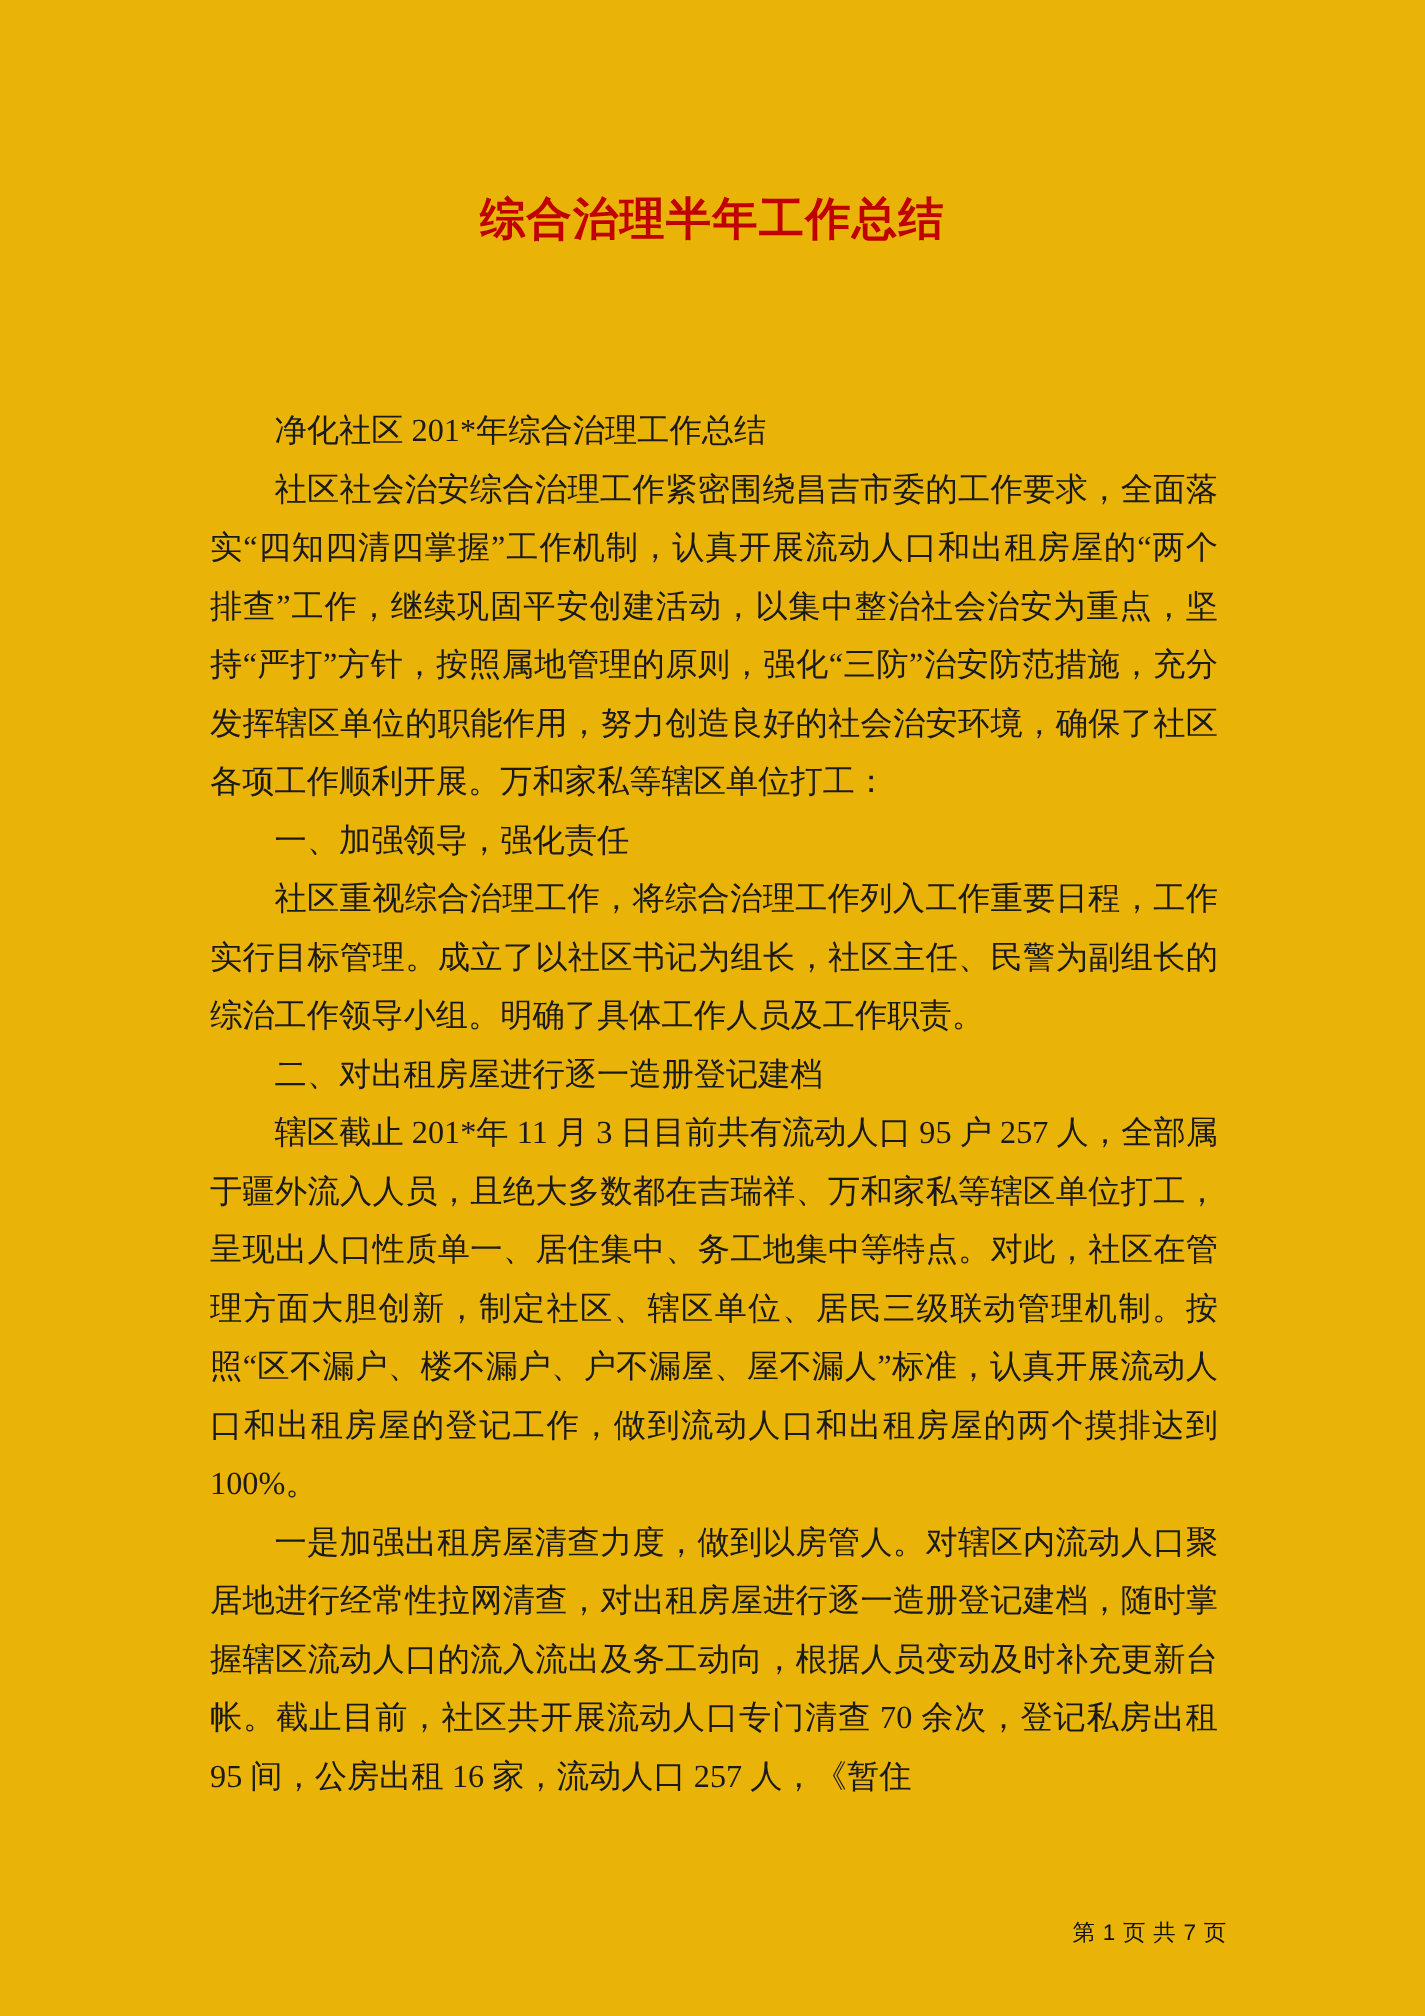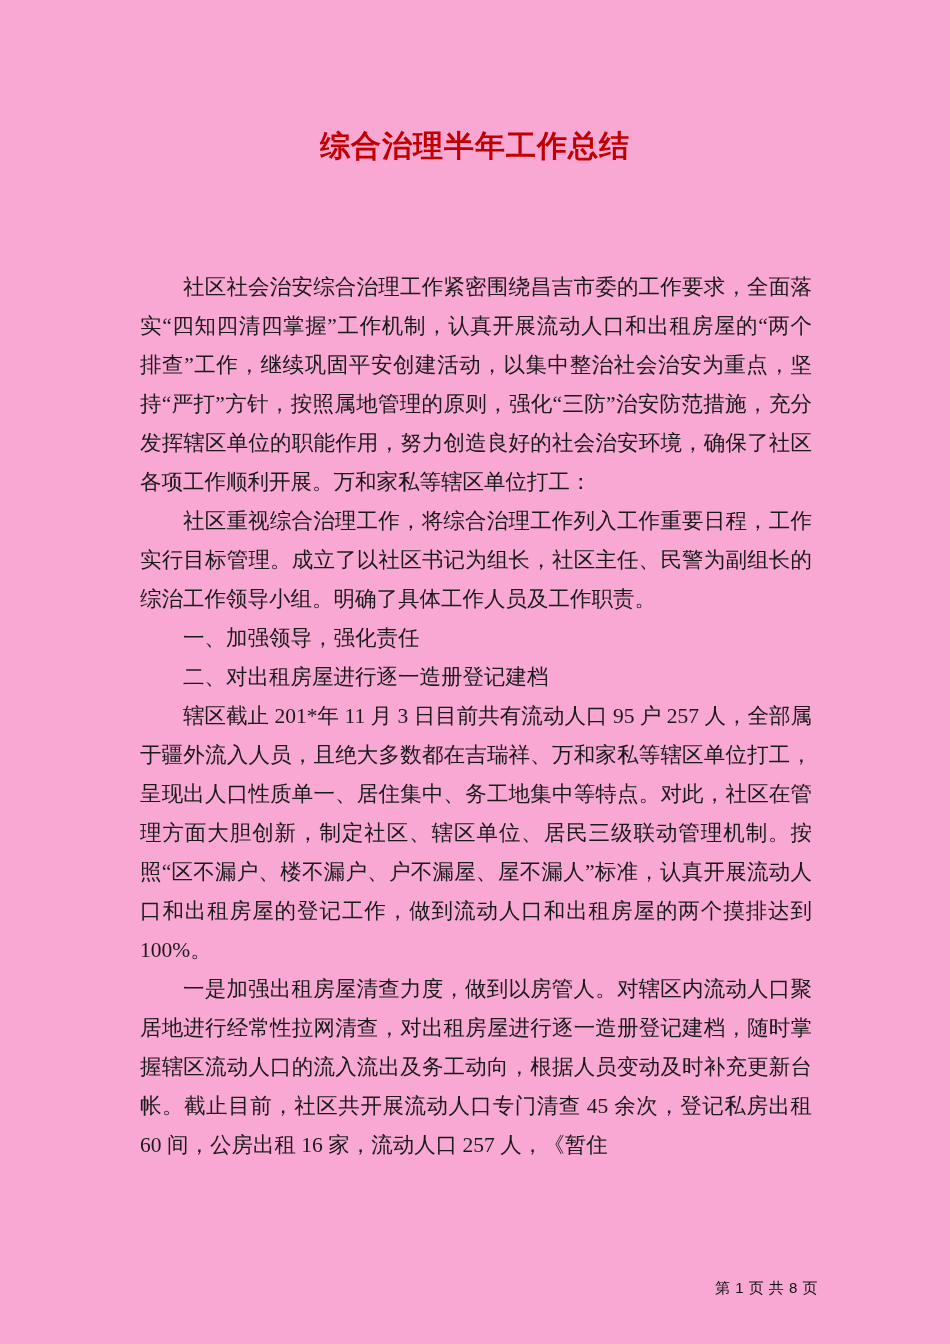--- a/index.html
+++ b/index.html
@@ -4,21 +4,21 @@
 <style>
   html, body {
     margin: 0;
     padding: 0;
     background: #ffffff;
   }
   .page {
     position: relative;
     width: 950px;
     height: 1344px;
-    background: #f9a8d4;
+    background: #eab308;
     box-sizing: border-box;
     font-family: "Liberation Serif", "DejaVu Serif", serif;
     overflow: hidden;
   }
   .doc-title {
     margin: 0;
     padding: 0;
     position: absolute;
     top: 126px;
     left: 0;
@@ -63,25 +63,26 @@
   }
 </style>
 </head>
 <body>
 
 <div class="page">
 
   <h1 class="doc-title">综合治理半年工作总结</h1>
 
   <div class="body-area">
+    <p class="para">净化社区 201*年综合治理工作总结</p>
     <p class="para">社区社会治安综合治理工作紧密围绕昌吉市委的工作要求，全面落实“四知四清四掌握”工作机制，认真开展流动人口和出租房屋的“两个排查”工作，继续巩固平安创建活动，以集中整治社会治安为重点，坚持“严打”方针，按照属地管理的原则，强化“三防”治安防范措施，充分发挥辖区单位的职能作用，努力创造良好的社会治安环境，确保了社区各项工作顺利开展。万和家私等辖区单位打工：</p>
+    <p class="para">一、加强领导，强化责任</p>
     <p class="para">社区重视综合治理工作，将综合治理工作列入工作重要日程，工作实行目标管理。成立了以社区书记为组长，社区主任、民警为副组长的综治工作领导小组。明确了具体工作人员及工作职责。</p>
-    <p class="para">一、加强领导，强化责任</p>
     <p class="para">二、对出租房屋进行逐一造册登记建档</p>
     <p class="para">辖区截止 201*年 11 月 3 日目前共有流动人口 95 户 257 人，全部属于疆外流入人员，且绝大多数都在吉瑞祥、万和家私等辖区单位打工，呈现出人口性质单一、居住集中、务工地集中等特点。对此，社区在管理方面大胆创新，制定社区、辖区单位、居民三级联动管理机制。按照“区不漏户、楼不漏户、户不漏屋、屋不漏人”标准，认真开展流动人口和出租房屋的登记工作，做到流动人口和出租房屋的两个摸排达到 100%。</p>
-    <p class="para">一是加强出租房屋清查力度，做到以房管人。对辖区内流动人口聚居地进行经常性拉网清查，对出租房屋进行逐一造册登记建档，随时掌握辖区流动人口的流入流出及务工动向，根据人员变动及时补充更新台帐。截止目前，社区共开展流动人口专门清查 45 余次，登记私房出租 60 间，公房出租 16 家，流动人口 257 人，《暂住</p>
+    <p class="para">一是加强出租房屋清查力度，做到以房管人。对辖区内流动人口聚居地进行经常性拉网清查，对出租房屋进行逐一造册登记建档，随时掌握辖区流动人口的流入流出及务工动向，根据人员变动及时补充更新台帐。截止目前，社区共开展流动人口专门清查 70 余次，登记私房出租 95 间，公房出租 16 家，流动人口 257 人，《暂住</p>
   </div>
 
   <div class="footer">
-    <div class="page-num">第 1 页 共 8 页</div>
+    <div class="page-num">第 1 页 共 7 页</div>
   </div>
 
 </div>
 
 </body></html>

